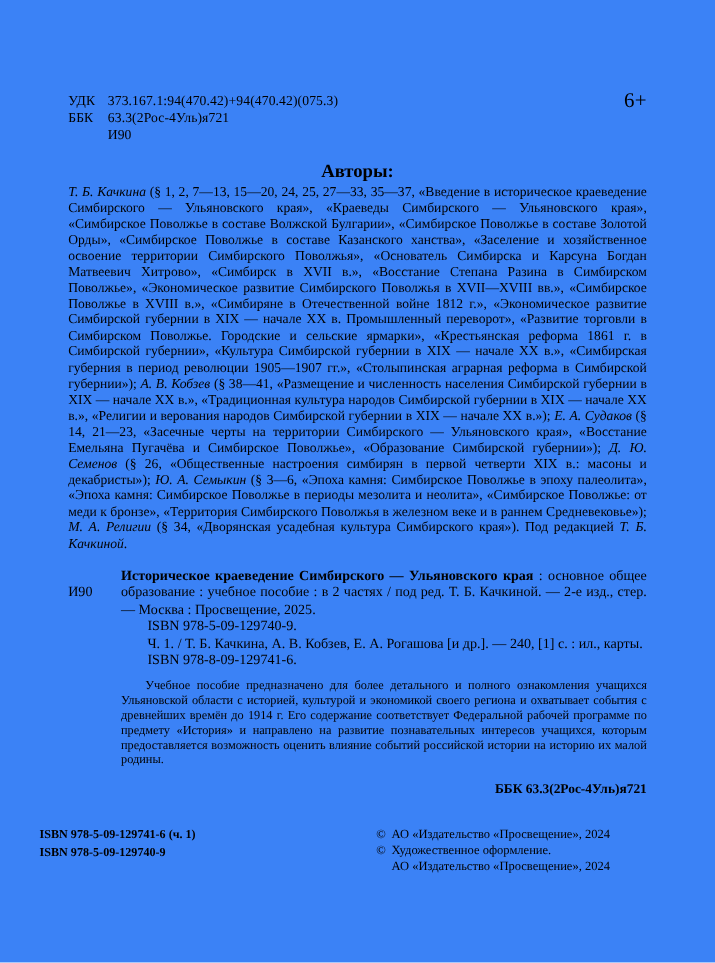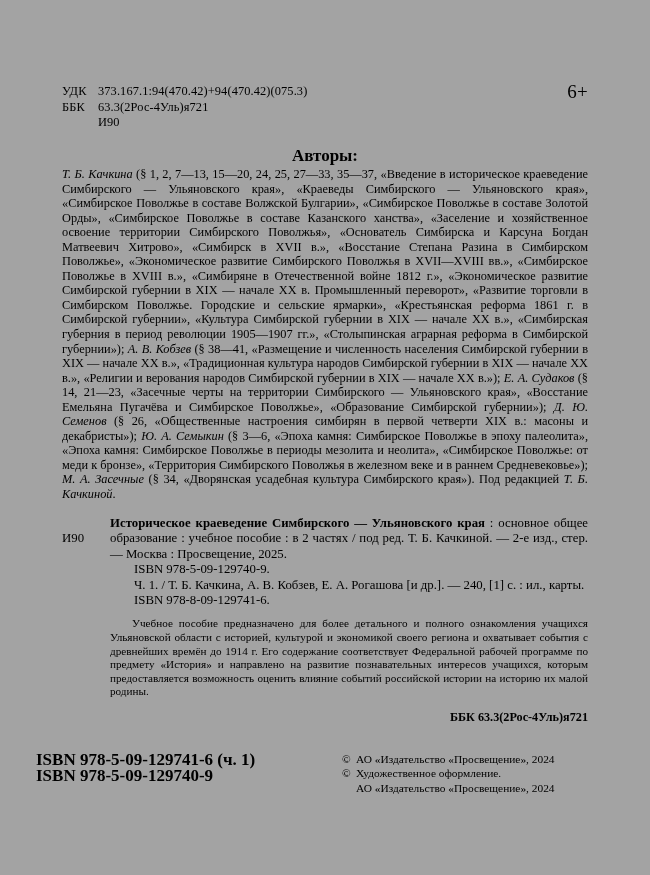--- a/index.html
+++ b/index.html
@@ -9,21 +9,21 @@
     background: #ffffff;
   }
   body {
     font-family: "Liberation Serif", "DejaVu Serif", serif;
     color: #000000;
   }
   .page {
     position: relative;
     width: 650px;
     height: 875px;
-    background: #a3a3a3;
+    background: #3b82f6;
     overflow: hidden;
     box-sizing: border-box;
   }
 
   
   .class-block {
     position: absolute;
     left: 62px;
     top: 84px;
     width: 520px;
@@ -124,21 +124,21 @@
     position: absolute;
     left: 36px;
     right: 40px;
     top: 752px;
     display: flex;
     justify-content: space-between;
     align-items: flex-start;
   }
   .isbn-block {
     font-weight: bold;
-    font-size: 17px;
+    font-size: 11px;
     line-height: 15.6px;
     white-space: nowrap;
   }
   .copyright-block {
     font-size: 11.4px;
     line-height: 14.4px;
     width: 268px;
   }
   .cr-line {
     position: relative;
@@ -176,21 +176,21 @@
     <i>Т. Б. Качкина</i>
     <span>(§ 1, 2, 7—13, 15—20, 24, 25, 27—33, 35—37, «Введение в историческое краеведение Симбирского — Ульяновского края», «Краеведы Симбирского — Ульяновского края», «Симбирское Поволжье в составе Волжской Булгарии», «Симбирское Поволжье в составе Золотой Орды», «Симбирское Поволжье в составе Казанского ханства», «Заселение и хозяйственное освоение территории Симбирского Поволжья», «Основатель Симбирска и Карсуна Богдан Матвеевич Хитрово», «Симбирск в XVII в.», «Восстание Степана Разина в Симбирском Поволжье», «Экономическое развитие Симбирского Поволжья в XVII—XVIII вв.», «Симбирское Поволжье в XVIII в.», «Симбиряне в Отечественной войне 1812 г.», «Экономическое развитие Симбирской губернии в XIX — начале XX в. Промышленный переворот», «Развитие торговли в Симбирском Поволжье. Городские и сельские ярмарки», «Крестьянская реформа 1861 г. в Симбирской губернии», «Культура Симбирской губернии в XIX — начале XX в.», «Симбирская губерния в период революции 1905—1907 гг.», «Столыпинская аграрная реформа в Симбирской губернии»);</span>
     <i>А. В. Кобзев</i>
     <span>(§ 38—41, «Размещение и численность населения Симбирской губернии в XIX — начале XX в.», «Традиционная культура народов Симбирской губернии в XIX — начале XX в.», «Религии и верования народов Симбирской губернии в XIX — начале XX в.»);</span>
     <i>Е. А. Судаков</i>
     <span>(§ 14, 21—23, «Засечные черты на территории Симбирского — Ульяновского края», «Восстание Емельяна Пугачёва и Симбирское Поволжье», «Образование Симбирской губернии»);</span>
     <i>Д. Ю. Семенов</i>
     <span>(§ 26, «Общественные настроения симбирян в первой четверти XIX в.: масоны и декабристы»);</span>
     <i>Ю. А. Семыкин</i>
     <span>(§ 3—6, «Эпоха камня: Симбирское Поволжье в эпоху палеолита», «Эпоха камня: Симбирское Поволжье в периоды мезолита и неолита», «Симбирское Поволжье: от меди к бронзе», «Территория Симбирского Поволжья в железном веке и в раннем Средневековье»);</span>
-    <i>М. А. Засечные</i>
+    <i>М. А. Религии</i>
     <span>(§ 34, «Дворянская усадебная культура Симбирского края»).</span>
     <span>Под редакцией</span>
     <i>Т. Б. Качкиной</i><span>.</span>
   </div>
 
   <div class="bib">
     <div class="bib-main">
       <span class="bib-sigil">И90</span>
       <span class="bib-title">Историческое краеведение Симбирского — Ульяновского края</span><span> : основное общее образование : учебное пособие : в 2 частях / под ред. Т. Б. Качкиной. — 2-е изд., стер. — Москва : Просвещение, 2025.</span>
     </div>

